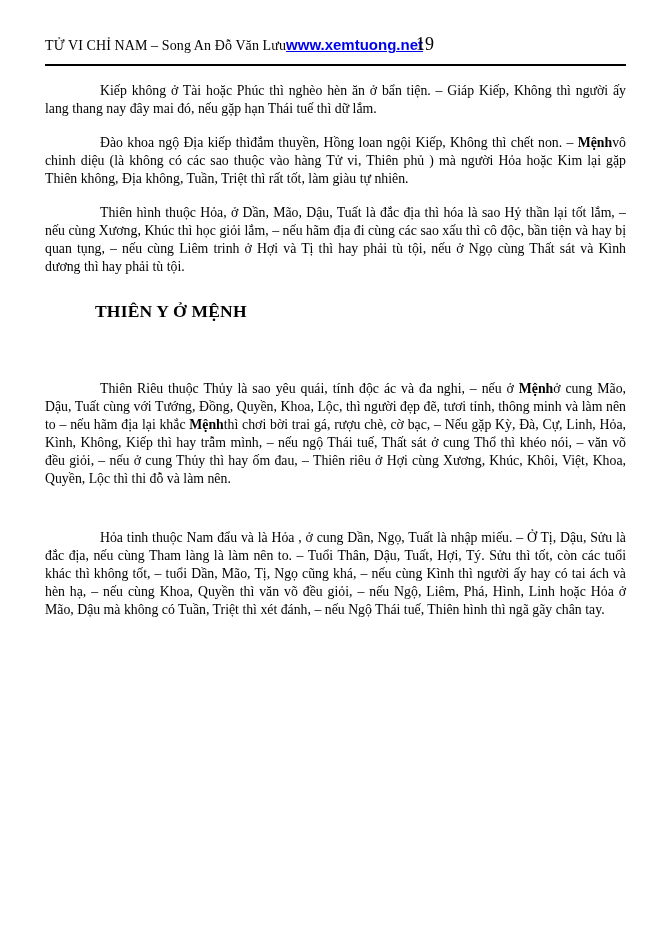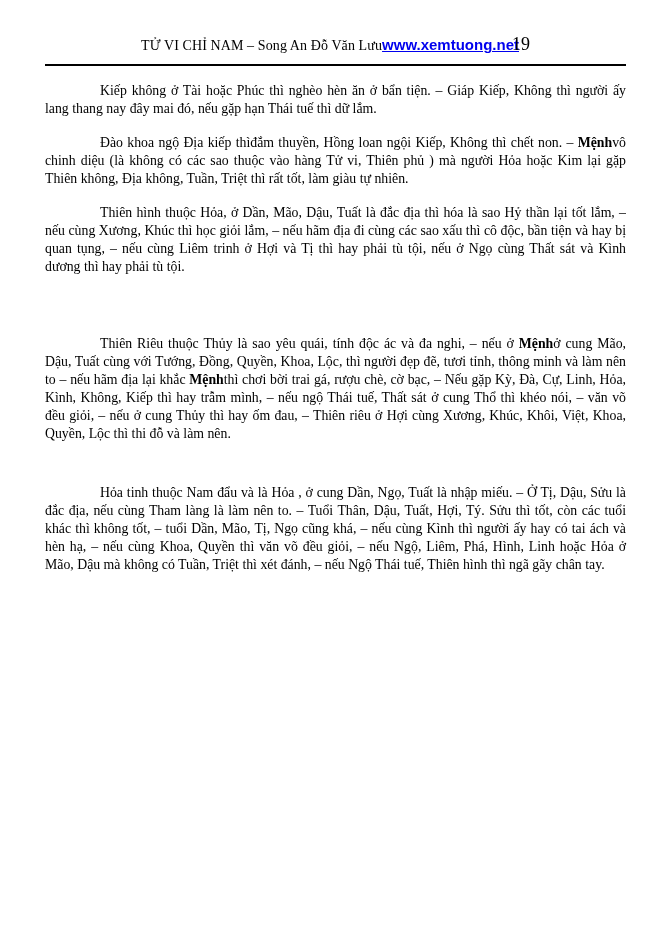--- a/index.html
+++ b/index.html
@@ -13,21 +13,21 @@
     height: 947px;
     font-family: "Liberation Serif", serif;
     overflow: hidden;
   }
   .page {
     padding: 34px 43px 0 45px;
     box-sizing: border-box;
   }
   .header {
     display: flex;
-    justify-content: center;
+    justify-content: flex-start;
     align-items: baseline;
     font-size: 14px;
   }
   .header-title {
     font-size: 14px;
     letter-spacing: 0.1px;
   }
   .header-right {
     display: flex;
     align-items: baseline;
@@ -79,18 +79,19 @@
     <span class="header-right">
       <a class="header-link" href="#">www.xemtuong.net</a>
       <span class="page-number">19</span>
     </span>
   </div>
   <div class="rule"></div>
   <div class="content">
       <p class="para"><span>Kiếp không ở Tài hoặc Phúc thì nghèo hèn ăn ở bẩn tiện. – Giáp Kiếp, Không thì người ấy lang thang nay đây mai đó, nếu gặp hạn Thái tuế thì dữ lắm.</span></p>
       <p class="para"><span>Đào khoa ngộ Địa kiếp thìđắm thuyền, Hồng loan ngội Kiếp, Không thì chết non. – </span><b>Mệnh</b><span>vô chinh diệu (là không có các sao thuộc vào hàng Tử vi, Thiên phủ ) mà người Hỏa hoặc Kim lại gặp Thiên không, Địa không, Tuần, Triệt thì rất tốt, làm giàu tự nhiên.</span></p>
       <p class="para"><span>Thiên hình thuộc Hỏa, ở Dần, Mão, Dậu, Tuất là đắc địa thì hóa là sao Hỷ thần lại tốt lắm, – nếu cùng Xương, Khúc thì học giỏi lắm, – nếu hãm địa đi cùng các sao xấu thì cô độc, bần tiện và hay bị quan tụng, – nếu cùng Liêm trinh ở Hợi và Tị thì hay phải tù tội, nếu ở Ngọ cùng Thất sát và Kình dương thì hay phải tù tội.</span></p>
+      <h2 class="heading">THIÊN Y Ở MỆNH</h2>
       <div class="spacer-large"></div>
       <p class="para"><span>Thiên Riêu thuộc Thủy là sao yêu quái, tính độc ác và đa nghi, – nếu ở </span><b>Mệnh</b><span>ở cung Mão, Dậu, Tuất cùng với Tướng, Đồng, Quyền, Khoa, Lộc, thì người đẹp đẽ, tươi tỉnh, thông minh và làm nên to – nếu hãm địa lại khắc </span><b>Mệnh</b><span>thì chơi bời trai gá, rượu chè, cờ bạc, – Nếu gặp Kỳ, Đà, Cự, Linh, Hỏa, Kình, Không, Kiếp thì hay trẫm mình, – nếu ngộ Thái tuế, Thất sát ở cung Thổ thì khéo nói, – văn võ đều giỏi, – nếu ở cung Thủy thì hay ốm đau, – Thiên riêu ở Hợi cùng Xương, Khúc, Khôi, Việt, Khoa, Quyền, Lộc thì thi đỗ và làm nên.</span></p>
       <div class="spacer-small"></div>
       <p class="para"><span>Hỏa tinh thuộc Nam đẩu và là Hỏa , ở cung Dần, Ngọ, Tuất là nhập miếu. – Ở Tị, Dậu, Sửu là đắc địa, nếu cùng Tham làng là làm nên to. – Tuổi Thân, Dậu, Tuất, Hợi, Tý. Sửu thì tốt, còn các tuổi khác thì không tốt, – tuổi Dần, Mão, Tị, Ngọ cũng khá, – nếu cùng Kình thì người ấy hay có tai ách và hèn hạ, – nếu cùng Khoa, Quyền thì văn võ đều giỏi, – nếu Ngộ, Liêm, Phá, Hình, Linh hoặc Hỏa ở Mão, Dậu mà không có Tuần, Triệt thì xét đánh, – nếu Ngộ Thái tuế, Thiên hình thì ngã gãy chân tay.</span></p>
     </div>
 </div>
 
 </body></html>

